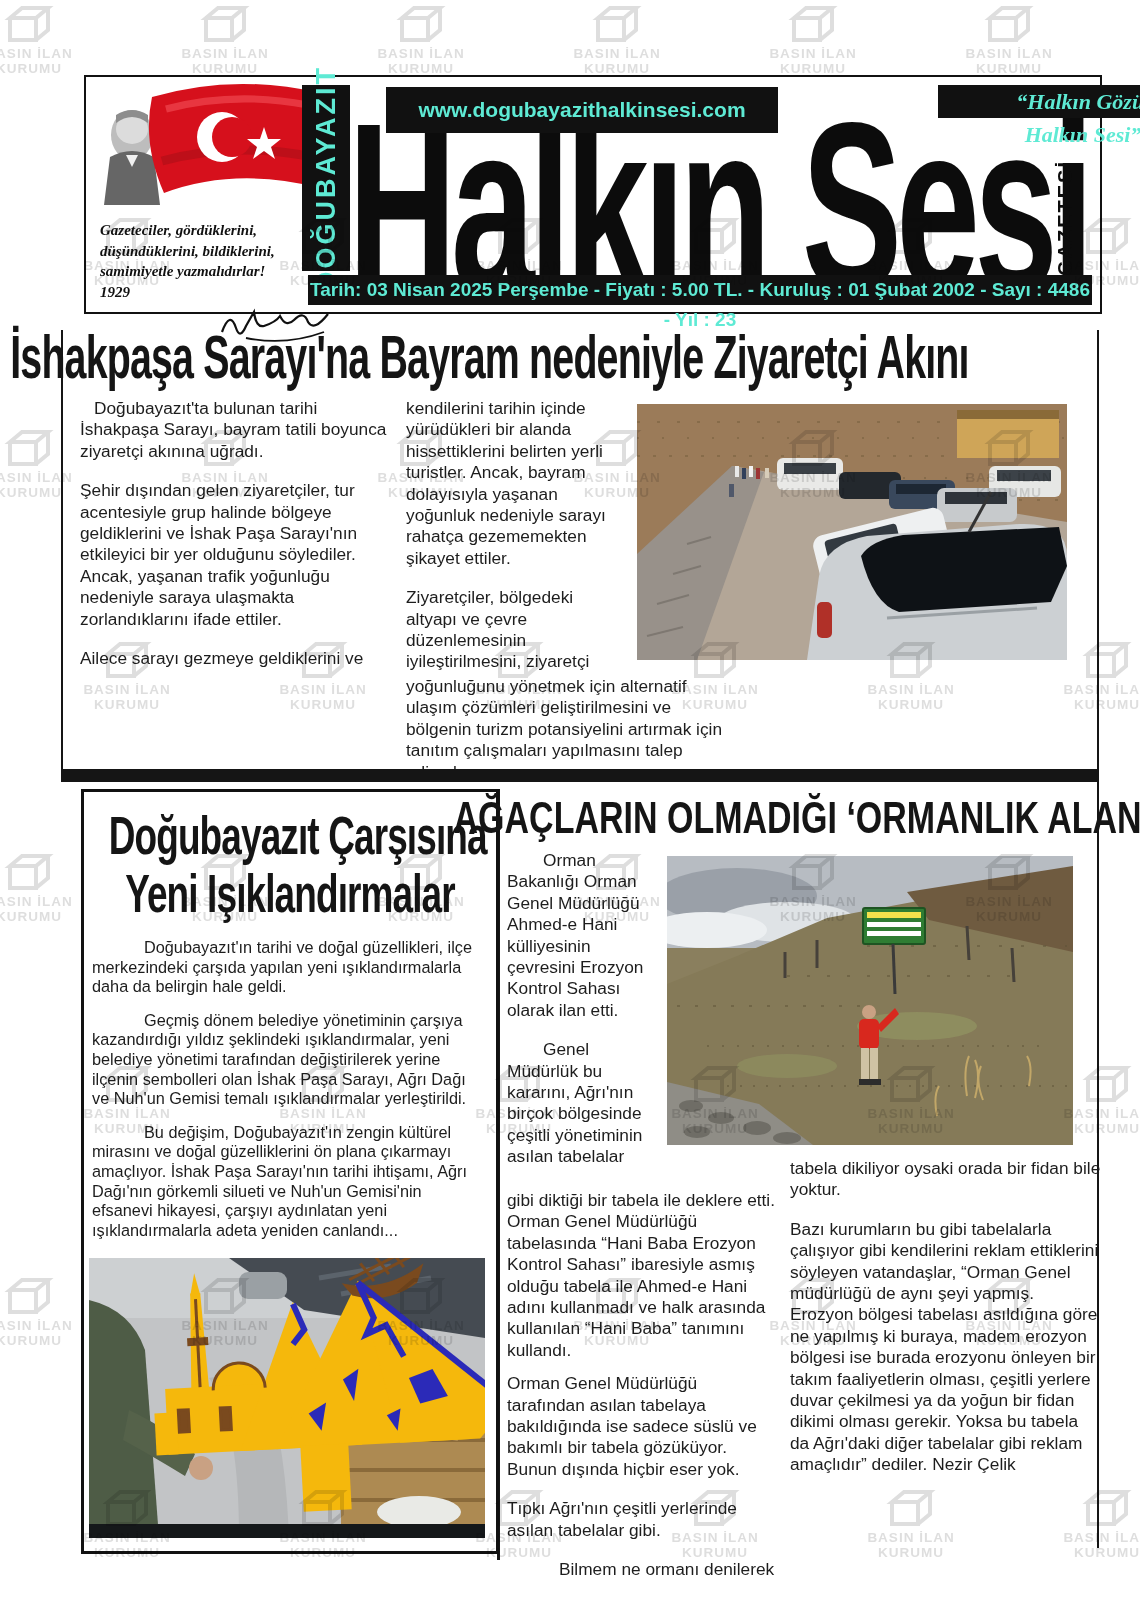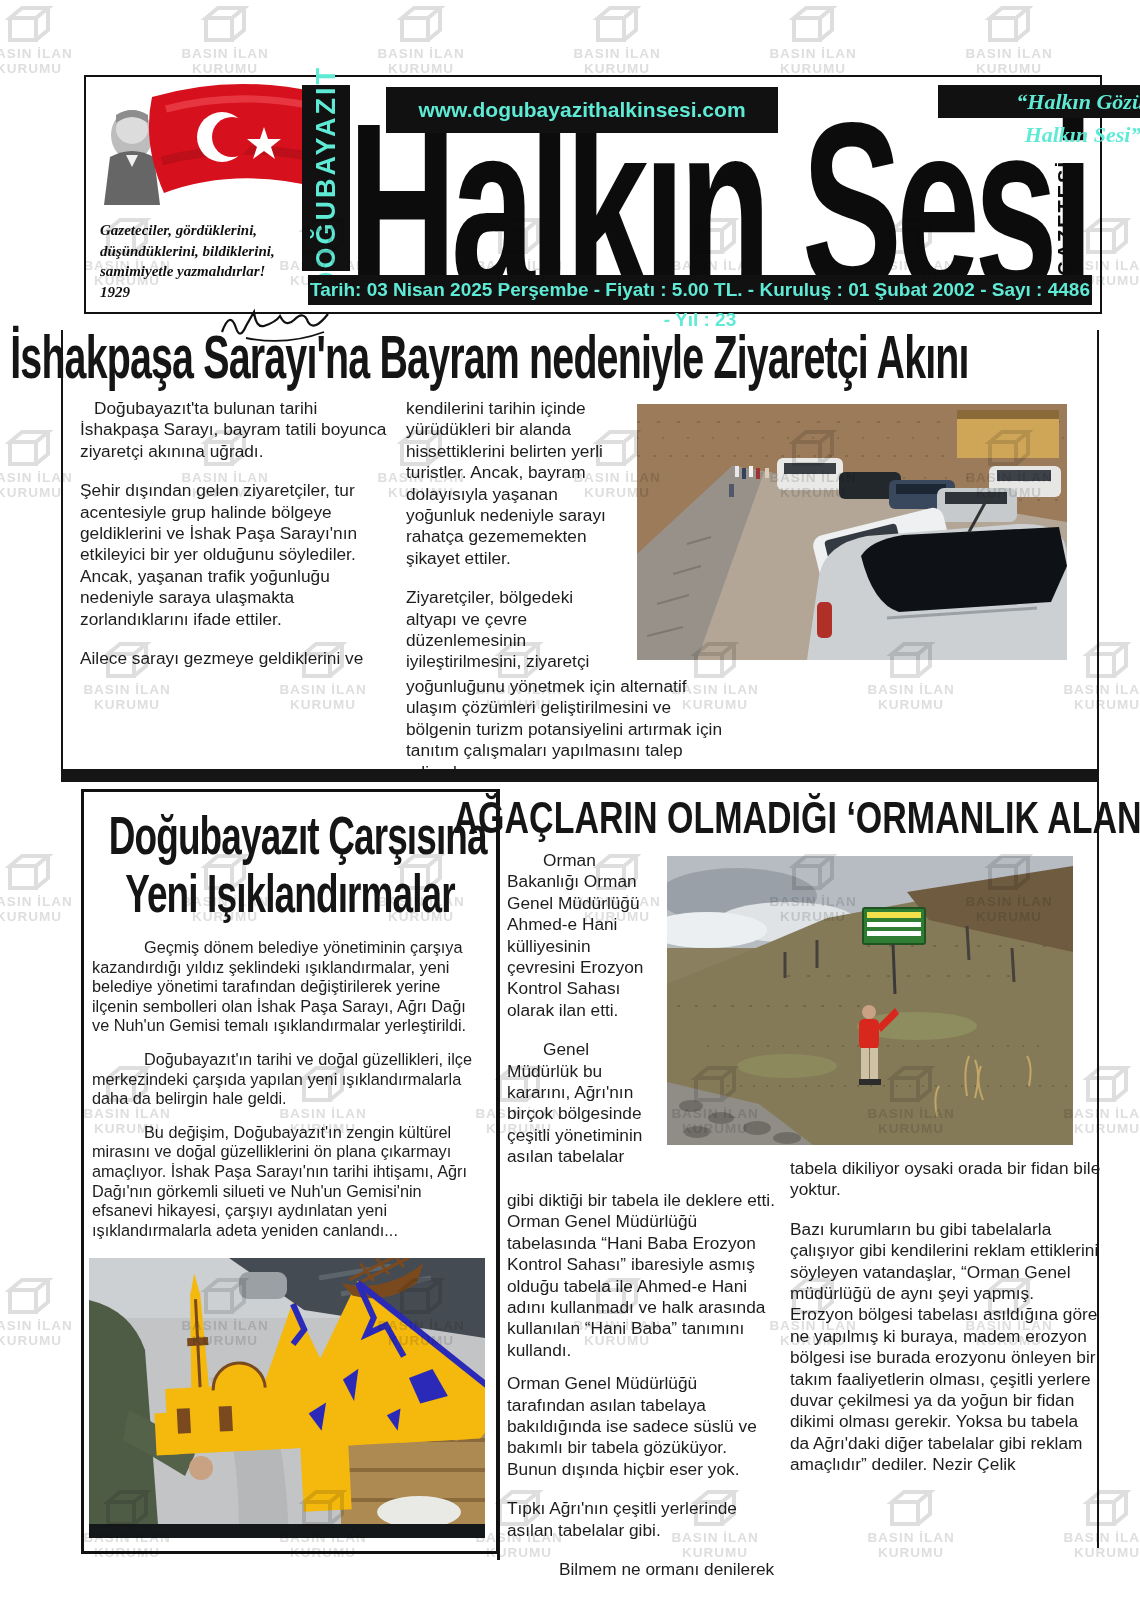--- a/index.html
+++ b/index.html
@@ -187,22 +187,22 @@
   </div>
 
   <div id="section-divider" class="abs"></div>
 
   <div id="article2-box" class="abs">
     <div class="abs h2-wrap">
       <div class="h2-line">Doğubayazıt Çarşısına</div>
       <div class="h2-line">Yeni Işıklandırmalar</div>
     </div>
     <div class="abs bodytext a2text" style="left:8px;top:146px;width:392px;">
+      <p class="ind-m">Doğubayazıt'ın tarihi ve doğal güzellikleri, ilçe merkezindeki çarşıda yapılan yeni ışıklandırmalarla daha da belirgin hale geldi.</p>
       <p class="ind-m">Geçmiş dönem belediye yönetiminin çarşıya kazandırdığı yıldız şeklindeki ışıklandırmalar, yeni belediye yönetimi tarafından değiştirilerek yerine ilçenin sembolleri olan İshak Paşa Sarayı, Ağrı Dağı ve Nuh'un Gemisi temalı ışıklandırmalar yerleştirildi.</p>
-      <p class="ind-m">Doğubayazıt'ın tarihi ve doğal güzellikleri, ilçe merkezindeki çarşıda yapılan yeni ışıklandırmalarla daha da belirgin hale geldi.</p>
       <p class="ind-m" style="margin-bottom:0;">Bu değişim, Doğubayazıt'ın zengin kültürel mirasını ve doğal güzelliklerini ön plana çıkarmayı amaçlıyor. İshak Paşa Sarayı'nın tarihi ihtişamı, Ağrı Dağı'nın görkemli silueti ve Nuh'un Gemisi'nin efsanevi hikayesi, çarşıyı aydınlatan yeni ışıklandırmalarla adeta yeniden canlandı...</p>
     </div>
 
     <div class="abs photo" style="left:5px;top:466px;width:396px;height:280px;">
       <svg width="396" height="280" viewBox="0 0 396 280">
         <rect width="396" height="280" fill="#c2c4c6"></rect>
         <rect width="396" height="60" fill="#cdd0d2"></rect>
         <polygon points="140,0 396,0 396,80 215,52" fill="#454b52"></polygon>
         <path d="M230 20 L302 8 M252 36 L342 20" stroke="#6b737c" stroke-width="5" opacity=".6"></path>
         <rect x="150" y="14" width="48" height="27" rx="9" fill="#9aa0a4"></rect>

